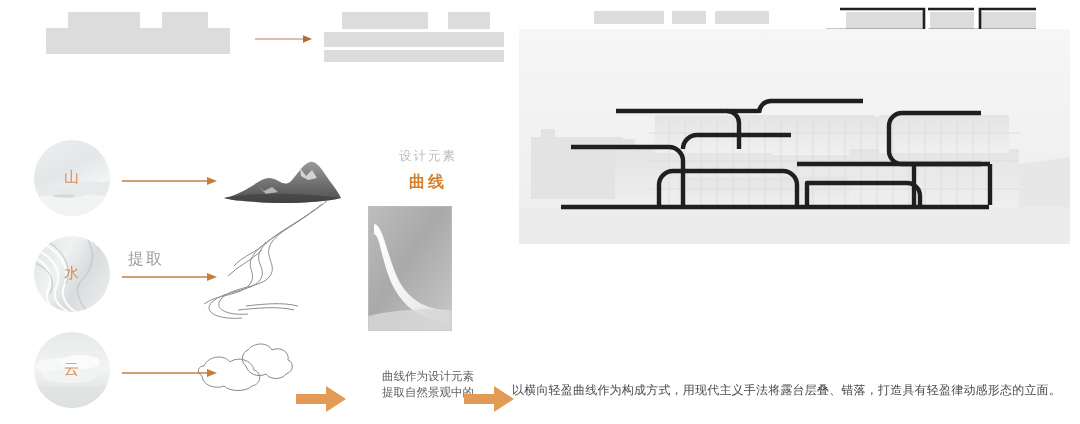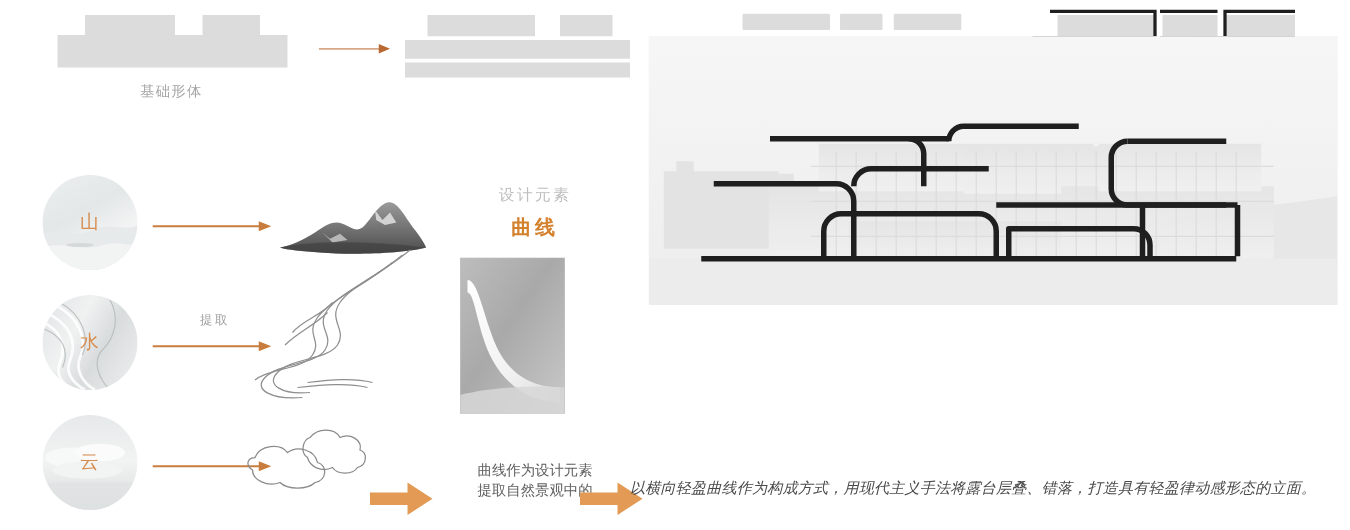--- a/index.html
+++ b/index.html
@@ -50,25 +50,24 @@
     font-size: 15px;
     color: #d78d4e;
     font-family: "DejaVu Serif", "Liberation Serif", serif;
     letter-spacing: 1px;
   }
   .circle-photo .shade { position:absolute; inset:0; }
 
   .thin-arrow { position: absolute; height: 12px; }
   .extract-label {
     position: absolute;
-    font-size: 10px;
+    font-size: 16px;
     color: #9d9d9d;
     letter-spacing: 2px;
     white-space: nowrap;
-    margin-left: 32px;
   }
 
   .sketch { position: absolute; }
 
   
   #element-col { position: absolute; left: 348px; top: 0; width: 160px; height: 298px; }
   #element-kicker {
     position: absolute; top: 22px; left: 0; width: 160px;
     text-align: center; font-size: 12.5px; color: #bdbdbd; letter-spacing: 2px;
   }
@@ -89,37 +88,35 @@
   .big-arrow { position: absolute; }
 
   
   #render-panel {
     position: absolute; left: 519px; top: 29px;
     width: 551px; height: 215px;
     background: linear-gradient(170deg,#f3f3f3 0%, #efefef 55%, #eeeeee 100%);
     overflow: hidden;
   }
   #render-caption {
-    position: absolute; left: 504px; top: 382px; width: 575px;
-    text-align: left; font-size: 12px; color: #4a4a4a; letter-spacing: .2px;
+    position: absolute; left: 486px; top: 382px; width: 575px;
+    text-align: right; font-size: 12px; color: #4a4a4a; letter-spacing: .2px;
     white-space: nowrap;
-    font-style: italic;
   }
 </style>
 </head>
 <body>
 
 <div id="massing-row">
 
   <div class="massing-stage" style="left:22px;">
     <svg width="230" height="70" viewBox="0 0 230 70">
       <path d="M24,54 L24,28 L46,28 L46,12 L118,12 L118,28 L140,28 L140,12 L186,12 L186,28 L208,28 L208,54 Z" fill="#dcdcdc"></path>
     </svg>
   </div>
-  <div class="cap" style="left:22px; top:66px; width:230px;">基础形体</div>
 
   <div class="step-arrow" style="left:255px;">
     <svg width="58" height="12" viewBox="0 0 58 12">
       <line x1="0" y1="6" x2="50" y2="6" stroke="#d9a987" stroke-width="1.4"></line>
       <path d="M48,2.2 L57,6 L48,9.8 Z" fill="#b96a33"></path>
     </svg>
   </div>
 
   <div class="massing-stage" style="left:290px;">
     <svg width="230" height="70" viewBox="0 0 230 70">

